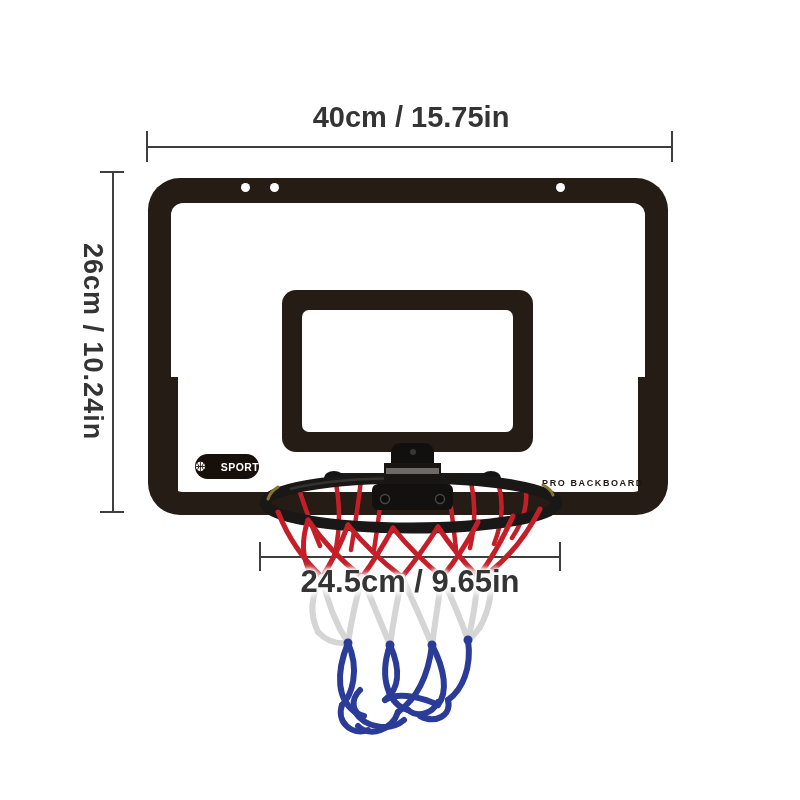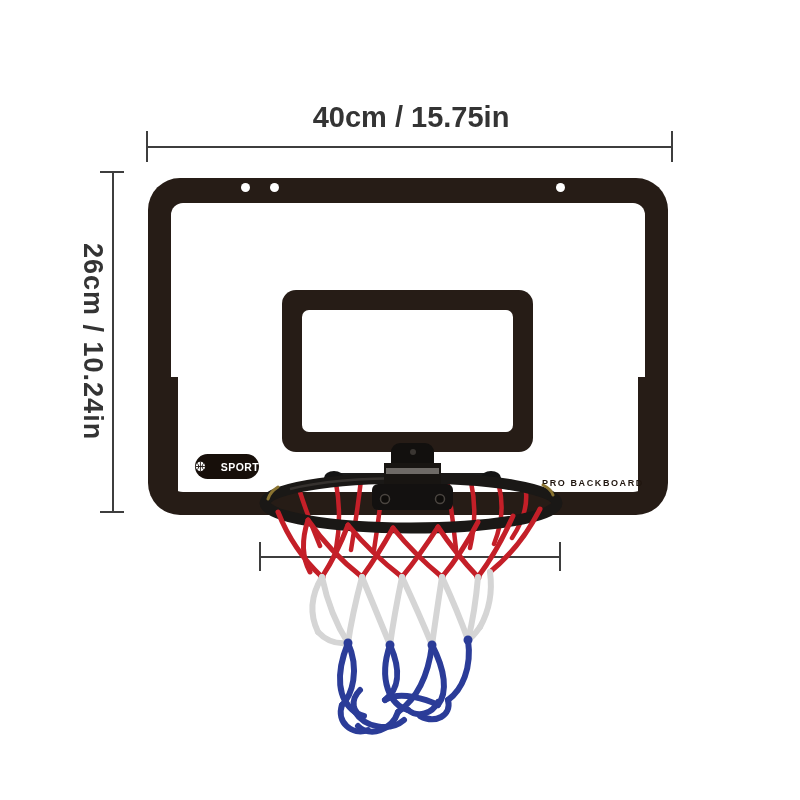--- a/index.html
+++ b/index.html
@@ -199,13 +199,14 @@
       <path d="M355,712 C365,728 390,732 404,720"></path>
       <path d="M398,712 C392,730 370,738 358,726"></path>
       <path d="M448,700 C452,716 435,724 420,716"></path>
       <path d="M342,705 C336,722 352,736 368,730"></path>
       <path d="M360,690 C350,700 352,714 364,716"></path>
       <path d="M385,700 C400,690 428,700 438,705"></path>
       <path d="M408,710 C418,718 432,714 438,702"></path>
     </g>
   </svg>
 
+  <div class="dim-text" id="dim-rim-label">24.5cm / 9.65in</div>
 </div>
 
 </body></html>

